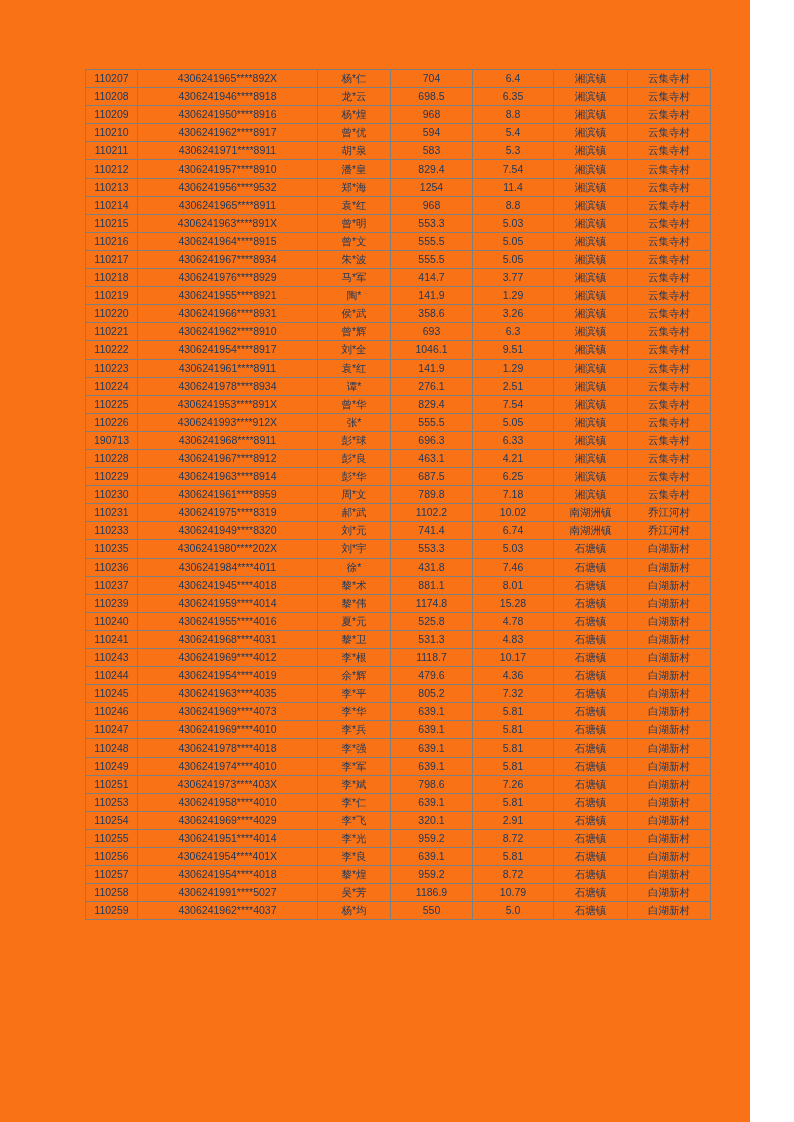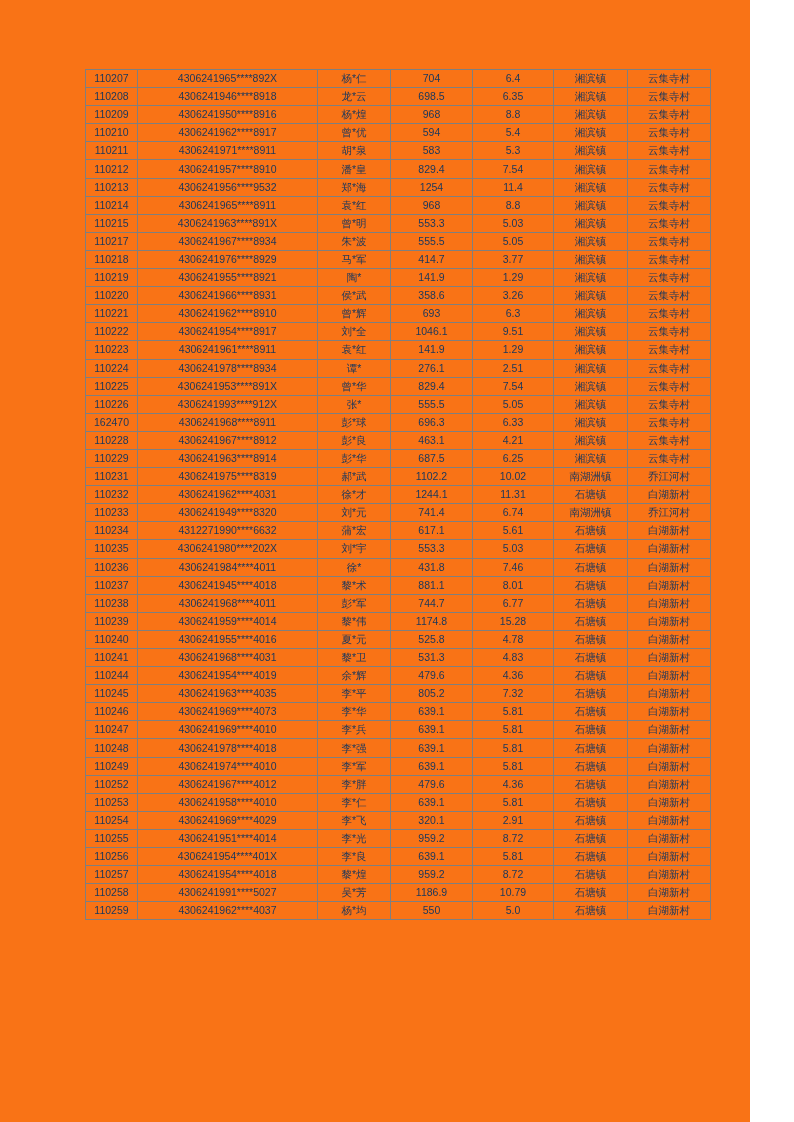--- a/index.html
+++ b/index.html
@@ -133,20 +133,29 @@
         <tr>
           <td>110215</td>
           <td>4306241963****891X</td>
           <td>曾*明</td>
           <td>553.3</td>
           <td>5.03</td>
           <td>湘滨镇</td>
           <td>云集寺村</td>
         </tr>
         <tr>
+          <td>110216</td>
+          <td>4306241964****8915</td>
+          <td>曾*文</td>
+          <td>555.5</td>
+          <td>5.05</td>
+          <td>湘滨镇</td>
+          <td>云集寺村</td>
+        </tr>
+        <tr>
           <td>110217</td>
           <td>4306241967****8934</td>
           <td>朱*波</td>
           <td>555.5</td>
           <td>5.05</td>
           <td>湘滨镇</td>
           <td>云集寺村</td>
         </tr>
         <tr>
           <td>110218</td>
@@ -223,21 +232,21 @@
         <tr>
           <td>110226</td>
           <td>4306241993****912X</td>
           <td>张*</td>
           <td>555.5</td>
           <td>5.05</td>
           <td>湘滨镇</td>
           <td>云集寺村</td>
         </tr>
         <tr>
-          <td>162470</td>
+          <td>190713</td>
           <td>4306241968****8911</td>
           <td>彭*球</td>
           <td>696.3</td>
           <td>6.33</td>
           <td>湘滨镇</td>
           <td>云集寺村</td>
         </tr>
         <tr>
           <td>110228</td>
           <td>4306241967****8912</td>
@@ -246,60 +255,51 @@
           <td>4.21</td>
           <td>湘滨镇</td>
           <td>云集寺村</td>
         </tr>
         <tr>
           <td>110229</td>
           <td>4306241963****8914</td>
           <td>彭*华</td>
           <td>687.5</td>
           <td>6.25</td>
+          <td>湘滨镇</td>
+          <td>云集寺村</td>
+        </tr>
+        <tr>
+          <td>110230</td>
+          <td>4306241961****8959</td>
+          <td>周*文</td>
+          <td>789.8</td>
+          <td>7.18</td>
           <td>湘滨镇</td>
           <td>云集寺村</td>
         </tr>
         <tr>
           <td>110231</td>
           <td>4306241975****8319</td>
           <td>郝*武</td>
           <td>1102.2</td>
           <td>10.02</td>
           <td>南湖洲镇</td>
           <td>乔江河村</td>
         </tr>
         <tr>
-          <td>110232</td>
-          <td>4306241962****4031</td>
-          <td>徐*才</td>
-          <td>1244.1</td>
-          <td>11.31</td>
-          <td>石塘镇</td>
-          <td>白湖新村</td>
-        </tr>
-        <tr>
           <td>110233</td>
           <td>4306241949****8320</td>
           <td>刘*元</td>
           <td>741.4</td>
           <td>6.74</td>
           <td>南湖洲镇</td>
           <td>乔江河村</td>
         </tr>
         <tr>
-          <td>110234</td>
-          <td>4312271990****6632</td>
-          <td>蒲*宏</td>
-          <td>617.1</td>
-          <td>5.61</td>
-          <td>石塘镇</td>
-          <td>白湖新村</td>
-        </tr>
-        <tr>
           <td>110235</td>
           <td>4306241980****202X</td>
           <td>刘*宇</td>
           <td>553.3</td>
           <td>5.03</td>
           <td>石塘镇</td>
           <td>白湖新村</td>
         </tr>
         <tr>
           <td>110236</td>
@@ -313,29 +313,20 @@
         <tr>
           <td>110237</td>
           <td>4306241945****4018</td>
           <td>黎*术</td>
           <td>881.1</td>
           <td>8.01</td>
           <td>石塘镇</td>
           <td>白湖新村</td>
         </tr>
         <tr>
-          <td>110238</td>
-          <td>4306241968****4011</td>
-          <td>彭*军</td>
-          <td>744.7</td>
-          <td>6.77</td>
-          <td>石塘镇</td>
-          <td>白湖新村</td>
-        </tr>
-        <tr>
           <td>110239</td>
           <td>4306241959****4014</td>
           <td>黎*伟</td>
           <td>1174.8</td>
           <td>15.28</td>
           <td>石塘镇</td>
           <td>白湖新村</td>
         </tr>
         <tr>
           <td>110240</td>
@@ -349,20 +340,29 @@
         <tr>
           <td>110241</td>
           <td>4306241968****4031</td>
           <td>黎*卫</td>
           <td>531.3</td>
           <td>4.83</td>
           <td>石塘镇</td>
           <td>白湖新村</td>
         </tr>
         <tr>
+          <td>110243</td>
+          <td>4306241969****4012</td>
+          <td>李*根</td>
+          <td>1118.7</td>
+          <td>10.17</td>
+          <td>石塘镇</td>
+          <td>白湖新村</td>
+        </tr>
+        <tr>
           <td>110244</td>
           <td>4306241954****4019</td>
           <td>余*辉</td>
           <td>479.6</td>
           <td>4.36</td>
           <td>石塘镇</td>
           <td>白湖新村</td>
         </tr>
         <tr>
           <td>110245</td>
@@ -403,25 +403,25 @@
         <tr>
           <td>110249</td>
           <td>4306241974****4010</td>
           <td>李*军</td>
           <td>639.1</td>
           <td>5.81</td>
           <td>石塘镇</td>
           <td>白湖新村</td>
         </tr>
         <tr>
-          <td>110252</td>
-          <td>4306241967****4012</td>
-          <td>李*胖</td>
-          <td>479.6</td>
-          <td>4.36</td>
+          <td>110251</td>
+          <td>4306241973****403X</td>
+          <td>李*斌</td>
+          <td>798.6</td>
+          <td>7.26</td>
           <td>石塘镇</td>
           <td>白湖新村</td>
         </tr>
         <tr>
           <td>110253</td>
           <td>4306241958****4010</td>
           <td>李*仁</td>
           <td>639.1</td>
           <td>5.81</td>
           <td>石塘镇</td>

